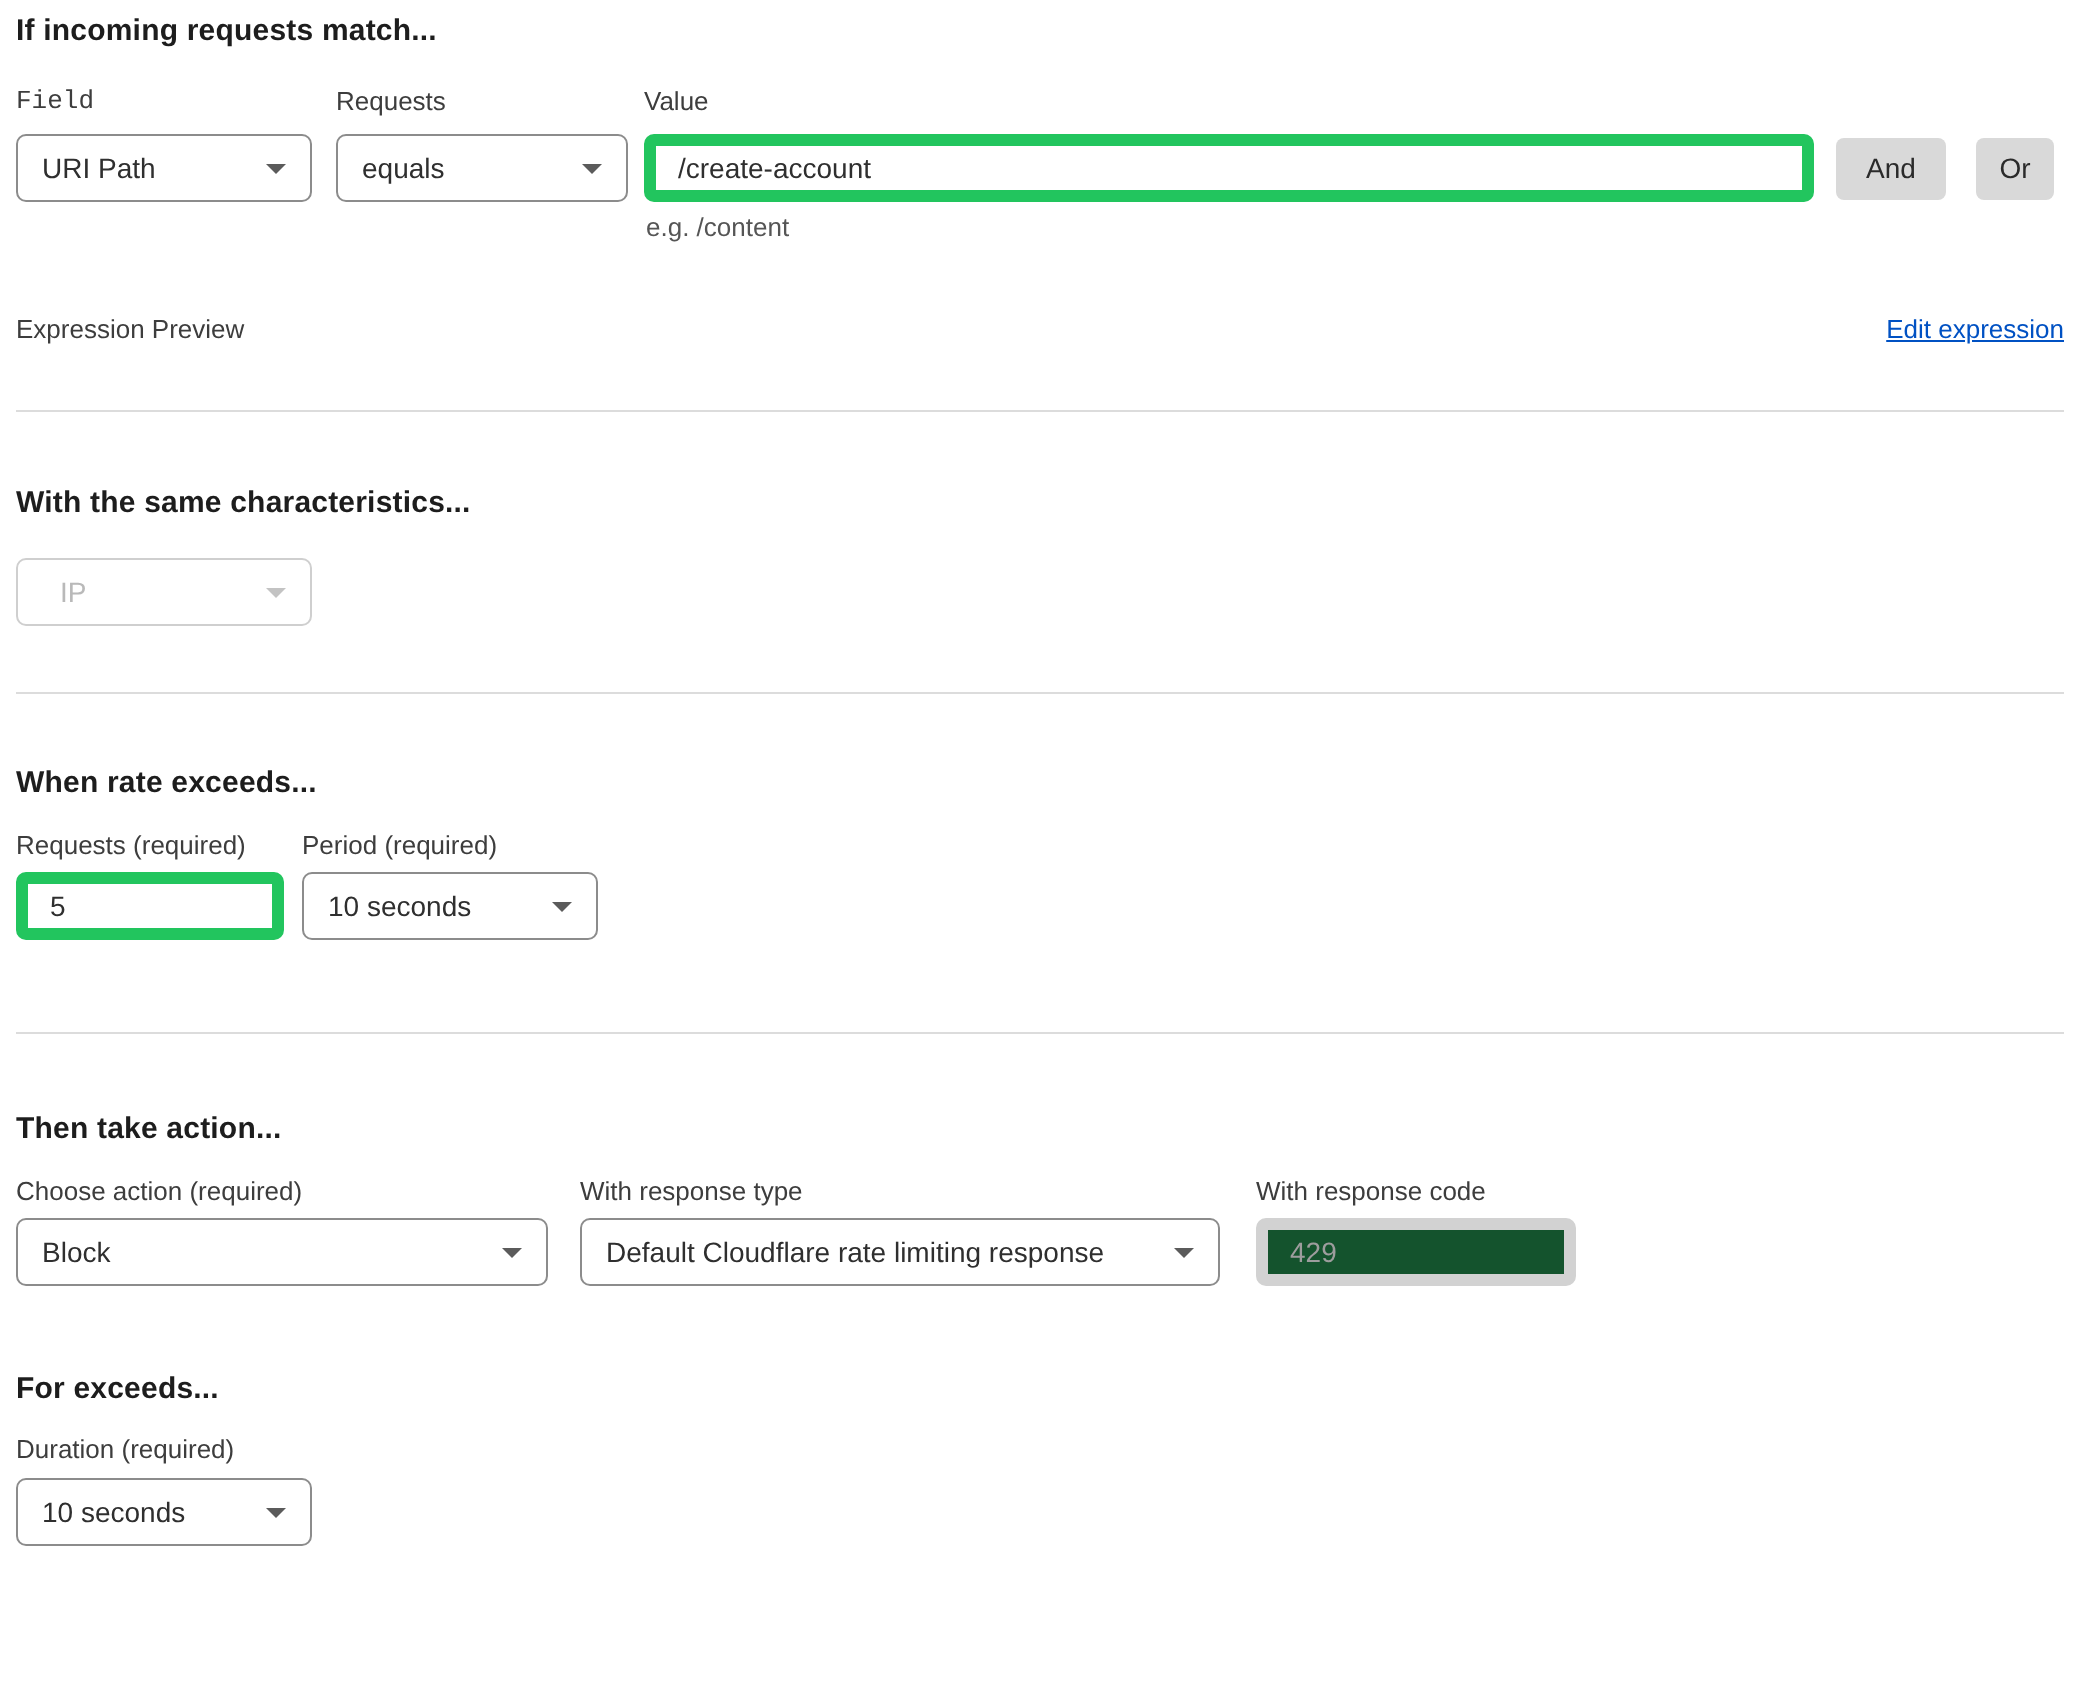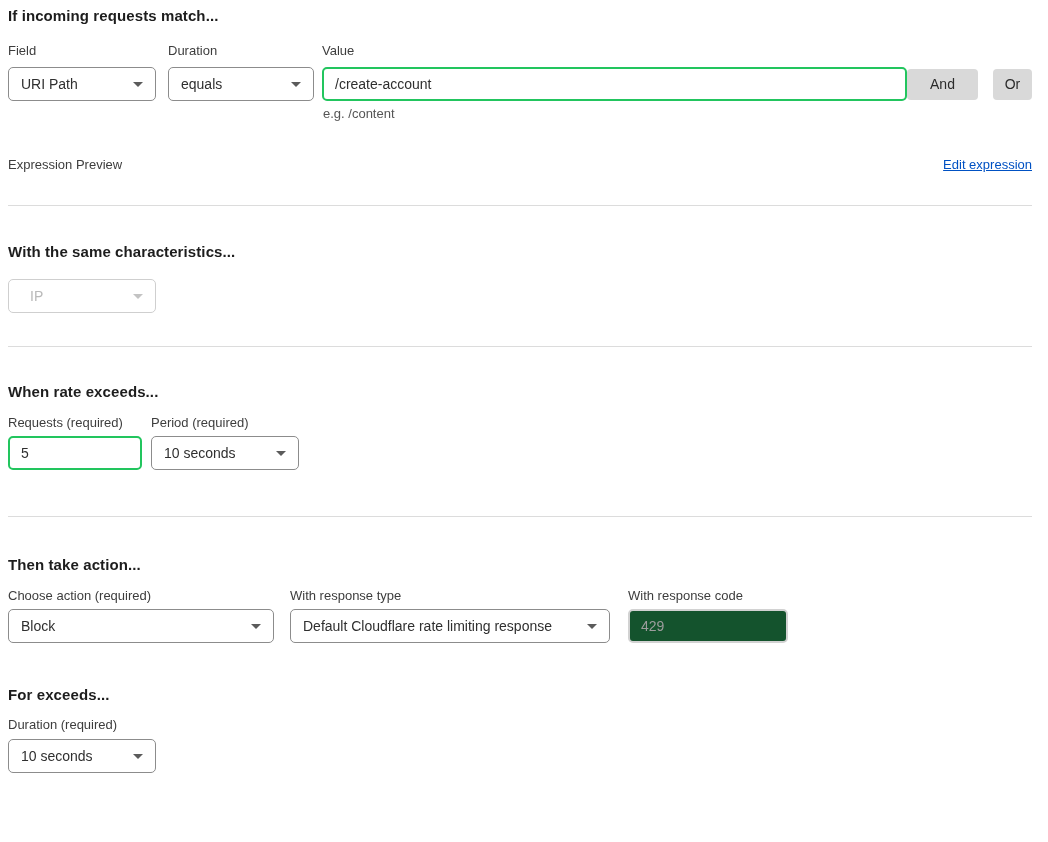--- a/index.html
+++ b/index.html
@@ -33,34 +33,34 @@
   .caret {
     width: 0; height: 0;
     border-left: 5px solid transparent; border-right: 5px solid transparent;
     border-top: 5px solid #5b5b5b;
     margin-left: 8px; flex: none;
   }
   .select.disabled { border-color: #cfcfcf; color: #b9b9b9; cursor: default; padding-left: 21px; }
   .select.disabled .caret { border-top-color: #c3c3c3; }
 
   input.text-input {
-    height: 34px; border: 2px solid #22c55e; border-radius: 5px;
+    height: 34px; border: 6px solid #22c55e; border-radius: 5px;
     background: #fff; font-size: 14px; color: #2f2f2f;
     padding: 4px 11px; font-family: "Liberation Sans", sans-serif; outline: none;
   }
   input.disabled-input {
     background: #14532d; border-color: #d2d2d2; color: #9d9d9d;
   }
 
   .btn {
     height: 31px; background: #d9d9d9; border: none; border-radius: 4px;
     font-size: 14px; color: #2b2b2b; font-family: "Liberation Sans", sans-serif;
     cursor: pointer; padding: 0;
   }
-  .btn-and { width: 71px; }
+  .btn-and { width: 55px; margin-left: 11px; }
   .btn-or  { width: 39px; margin-left: 15px; }
 
   .hint { font-size: 13px; color: #555555; margin: 5px 0 0 315px; line-height: 15px; }
 
   .expr-label-row {
     display: flex; justify-content: space-between; align-items: baseline;
     margin-top: 36px;
   }
   .expr-label { font-size: 13px; color: #3d3d3d; line-height: 15px; }
   .link {
@@ -94,36 +94,36 @@
   .lbl-action { width: 282px; }
   .lbl-rtype { width: 338px; }
   .sel-action { width: 266px; margin-right: 16px; }
   .sel-rtype { width: 320px; margin-right: 18px; }
   .inp-rcode { width: 160px; }
 
   .h5 { margin-top: 43px; }
   .lbl-duration { margin-top: 13px; }
   .sel-duration { width: 148px; margin-top: 7px; }
 
-  .lbl-field { width: 160px; }
+  .lbl-field { width: 160px; font-family: Liberation Mono, monospace; }
   .lbl-operator { width: 154px; }
   .sel-field { width: 148px; margin-right: 12px; }
   .sel-operator { width: 146px; margin-right: 8px; text-align: right; }
   .inp-value { width: 585px; }
 </style>
 </head>
 <body>
 
 <div class="page">
 
   <div class="section-heading h1">If incoming requests match...</div>
 
   <div class="labels-row">
     <span class="field-label lbl-field">Field</span>
-    <span class="field-label lbl-operator">Duration</span>
+    <span class="field-label lbl-operator">Requests</span>
     <span class="field-label">Value</span>
   </div>
 
   <div class="controls-row">
     <div class="control select sel-field">
       <span>URI Path</span>
       <span class="caret"></span>
     </div>
     <div class="control select sel-operator">
       <span>equals</span>

